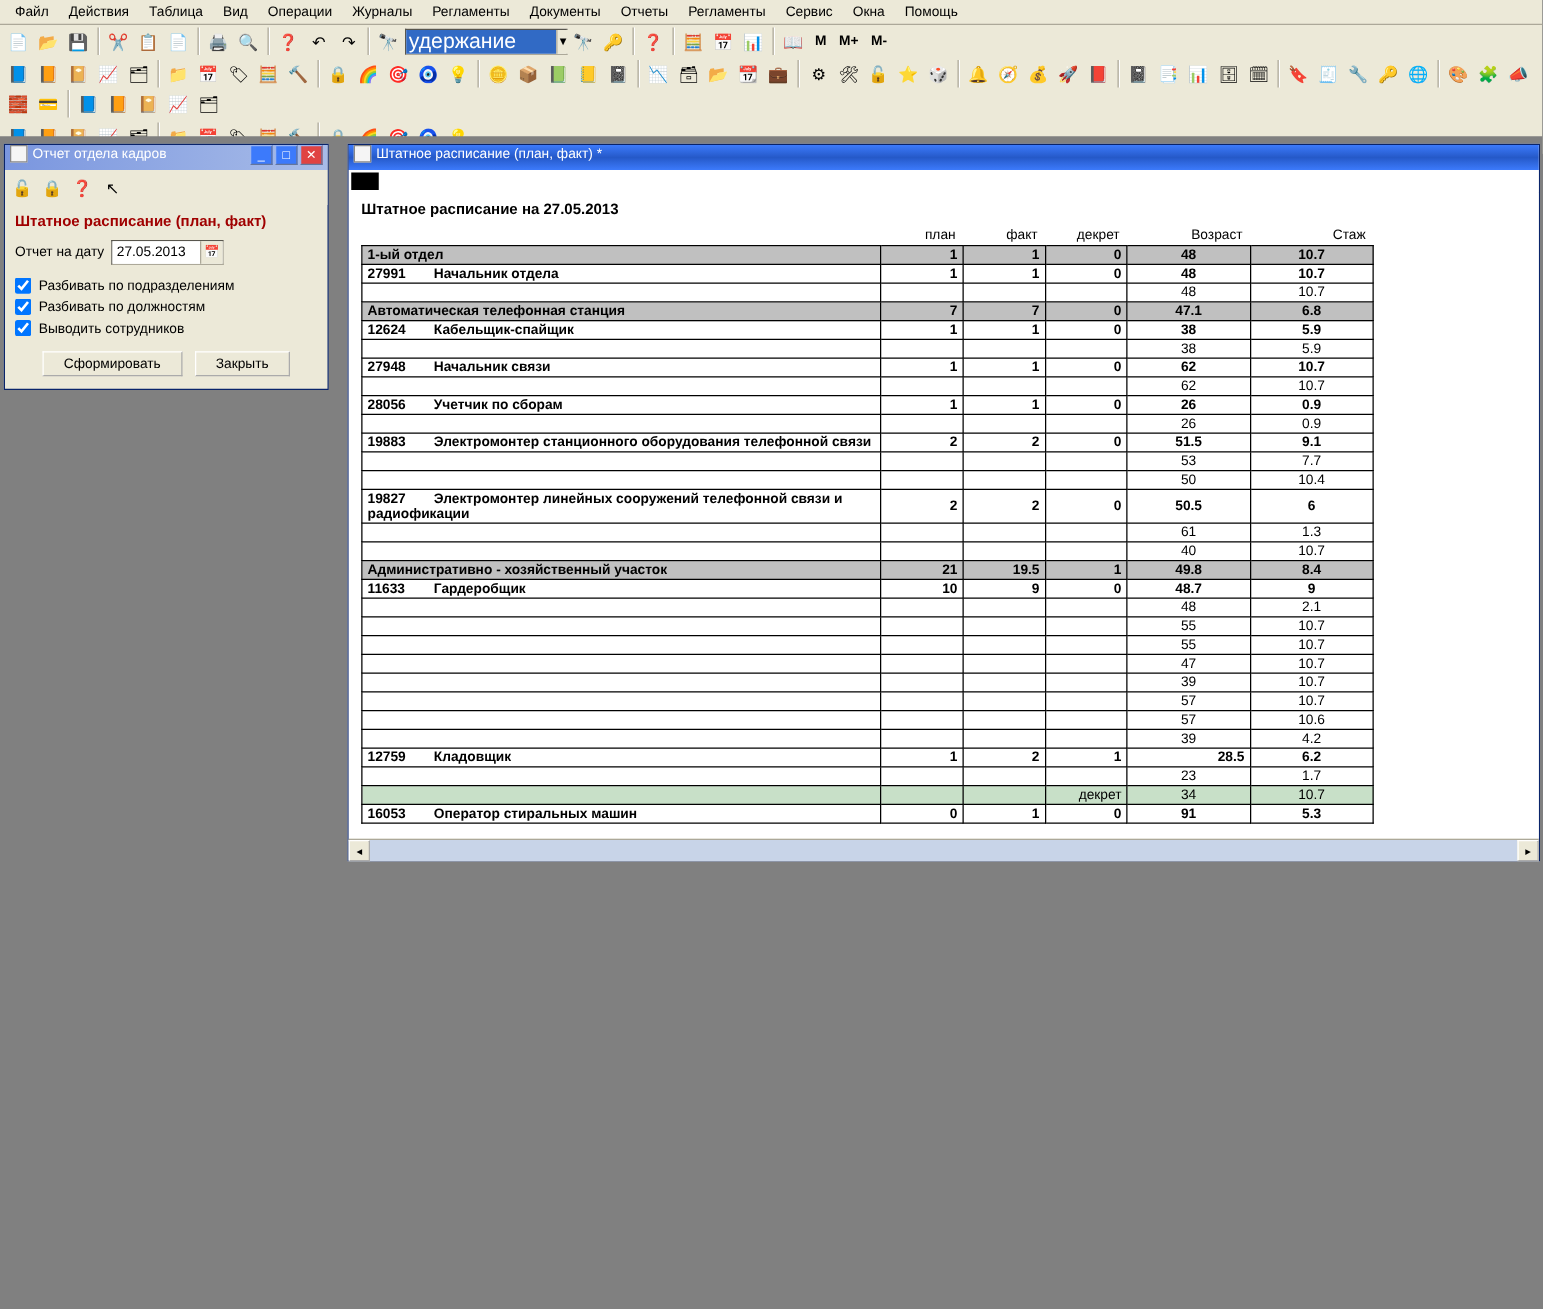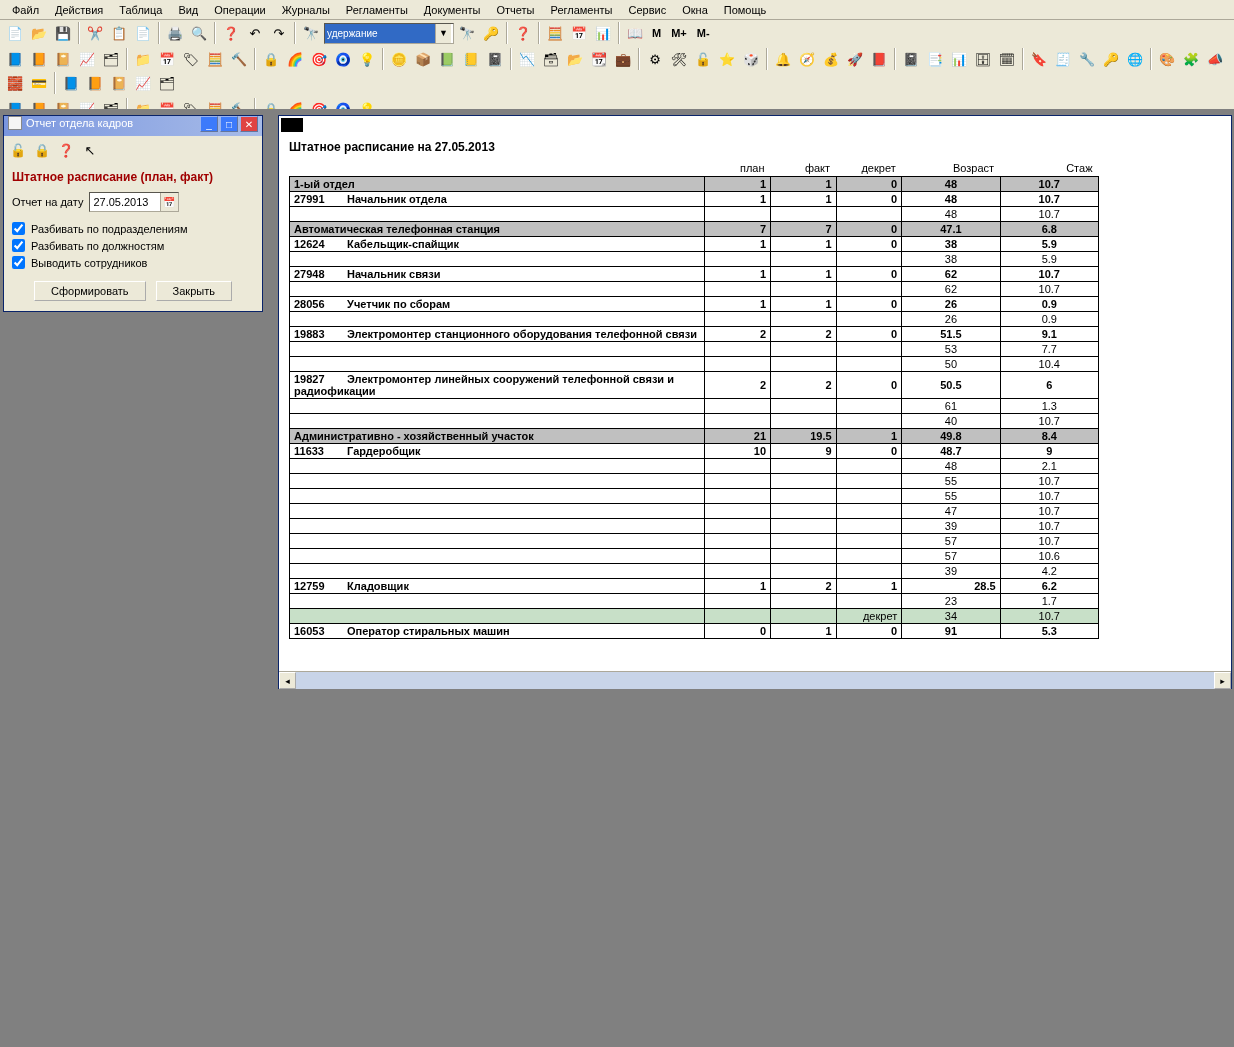--- a/index.html
+++ b/index.html
@@ -57,22 +57,22 @@
   display: inline-flex;
   background: white;
   border: 1px inset #aca899;
   height: 21px;
   width: 130px;
 }
 .combo input {
   border: none;
   background: #316ac5;
   color: white;
-  font-size: 10px;
-  width: 110px;
+  font-size: 17px;
+  width: 120px;
   padding: 0 2px;
 }
 .combo .combo-btn {
   width: 16px;
   background: #ece9d8;
   border-left: 1px solid #aca899;
   text-align: center;
   font-size: 9px;
   line-height: 19px;
 }
@@ -455,20 +455,26 @@
         <span>Выводить сотрудников</span>
       </label>
       <div class="btn-row">
         <button class="win-button">Сформировать</button>
         <button class="win-button">Закрыть</button>
       </div>
     </div>
   </div>
 
   <div class="report-window">
+    <div class="titlebar active">
+      <div class="title-text">
+        <span class="doc-icon"></span>
+        <span>Штатное расписание (план, факт) *</span>
+      </div>
+    </div>
     <div class="report-header-strip">
       <div class="black-box"></div>
     </div>
     <div class="report-content">
       <div class="report-title">Штатное расписание на 27.05.2013</div>
       <table class="report-table">
         <thead>
           <tr>
             <th style="width:380px"></th>
             <th style="width:60px">план</th>

